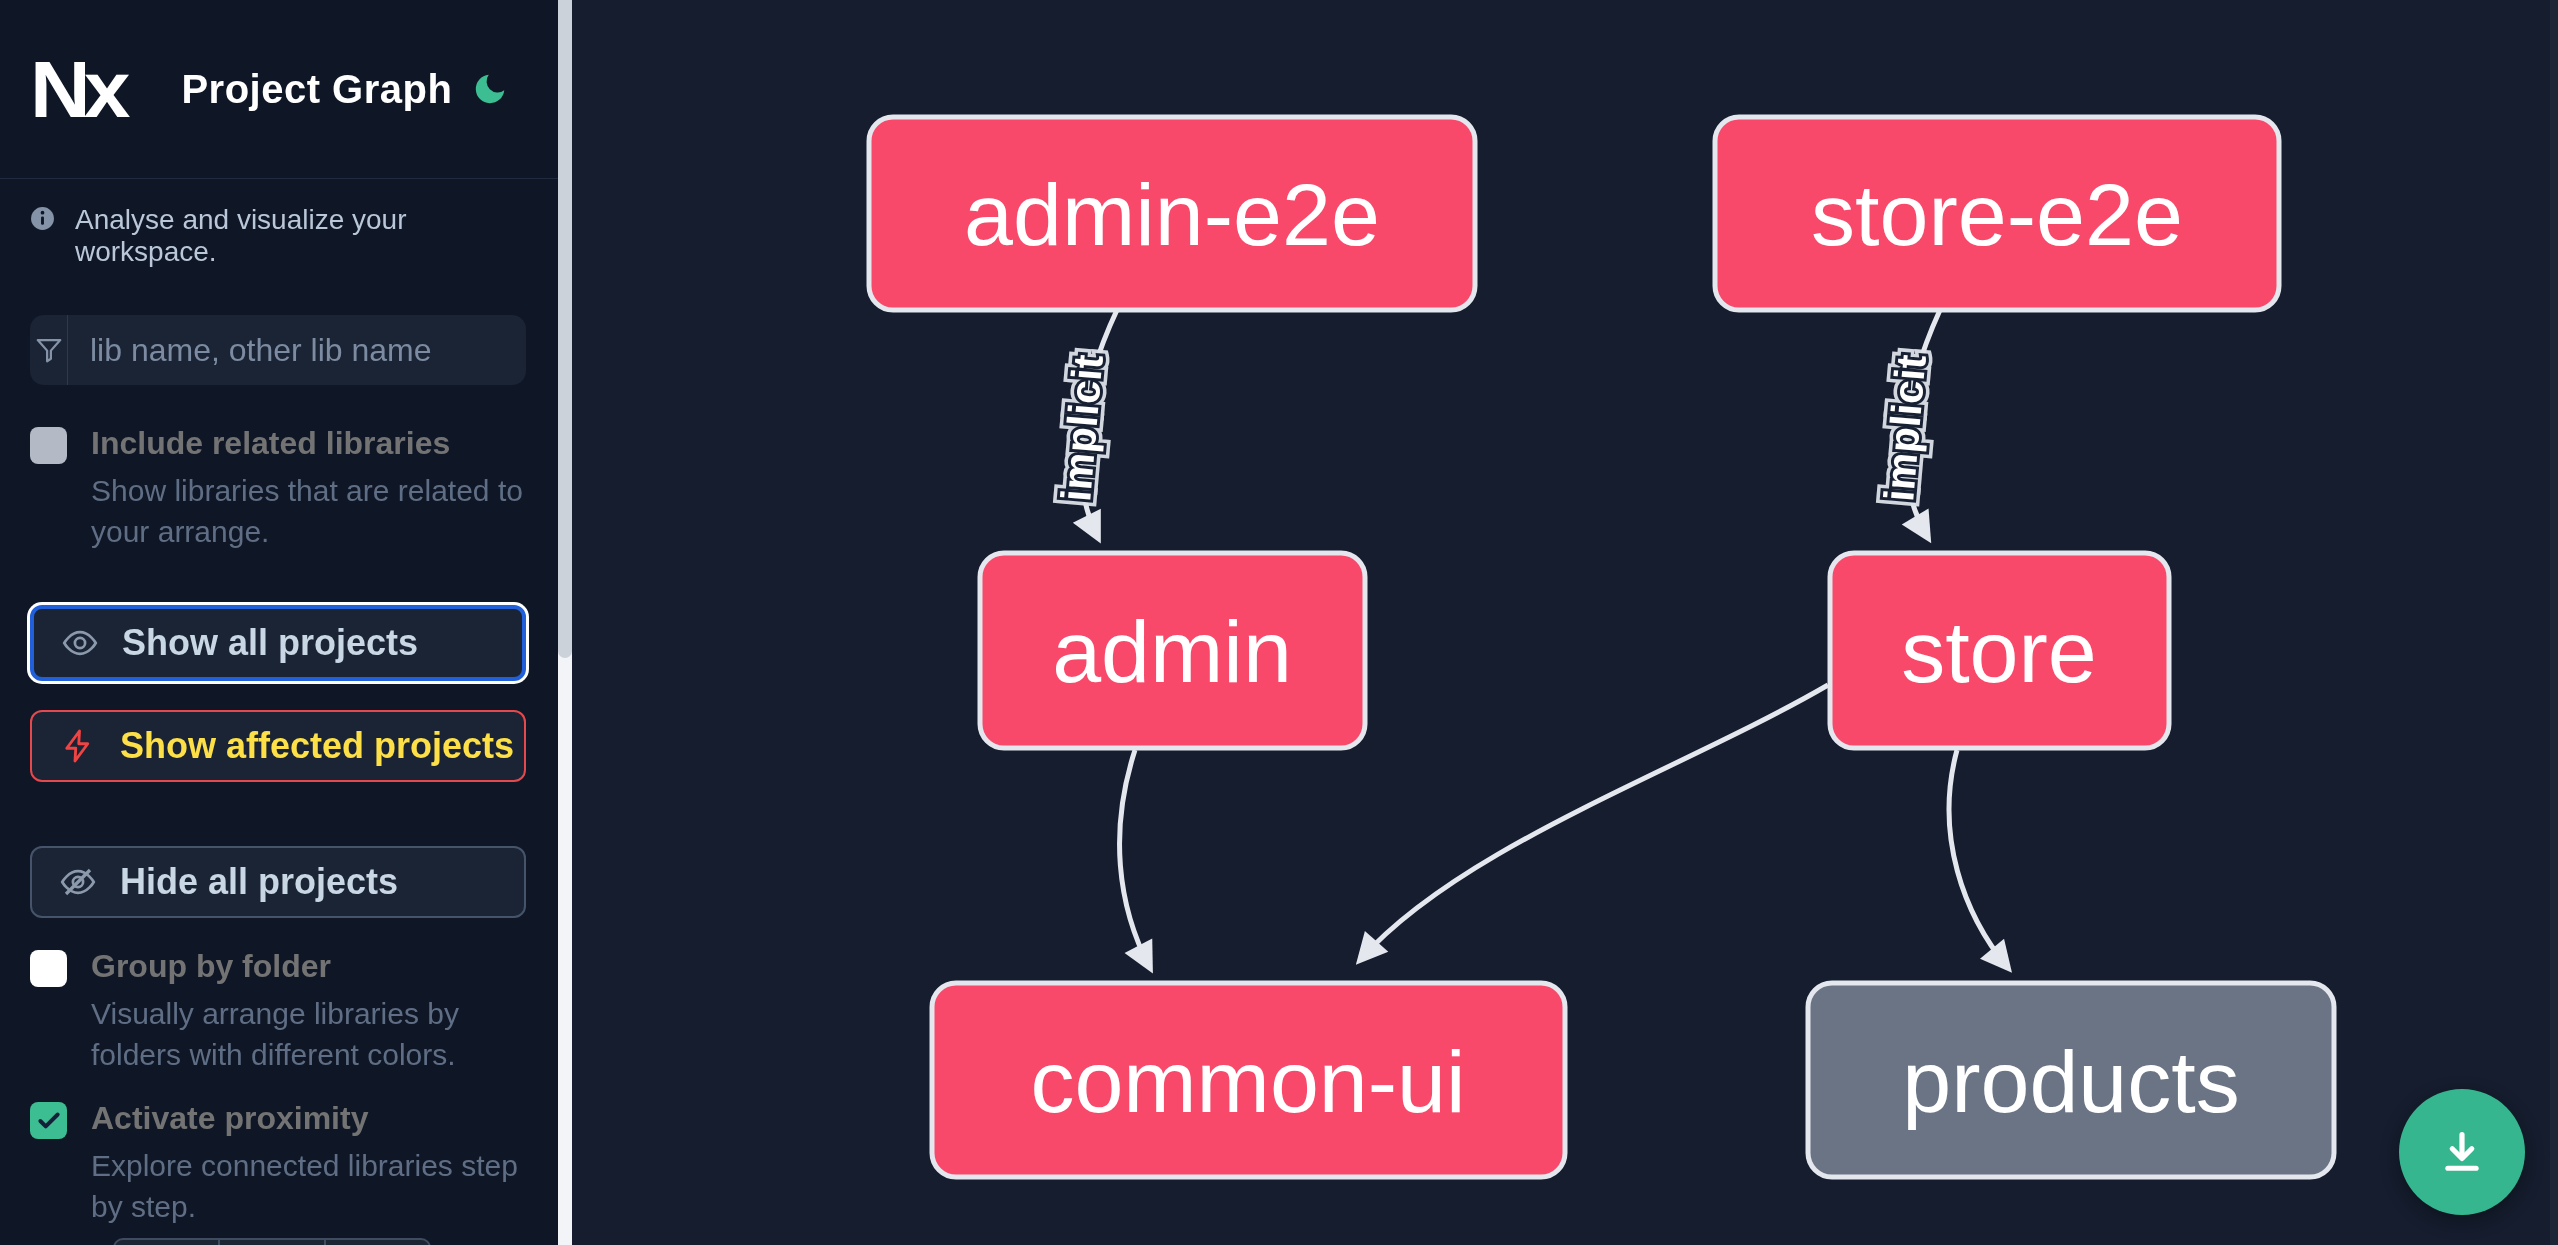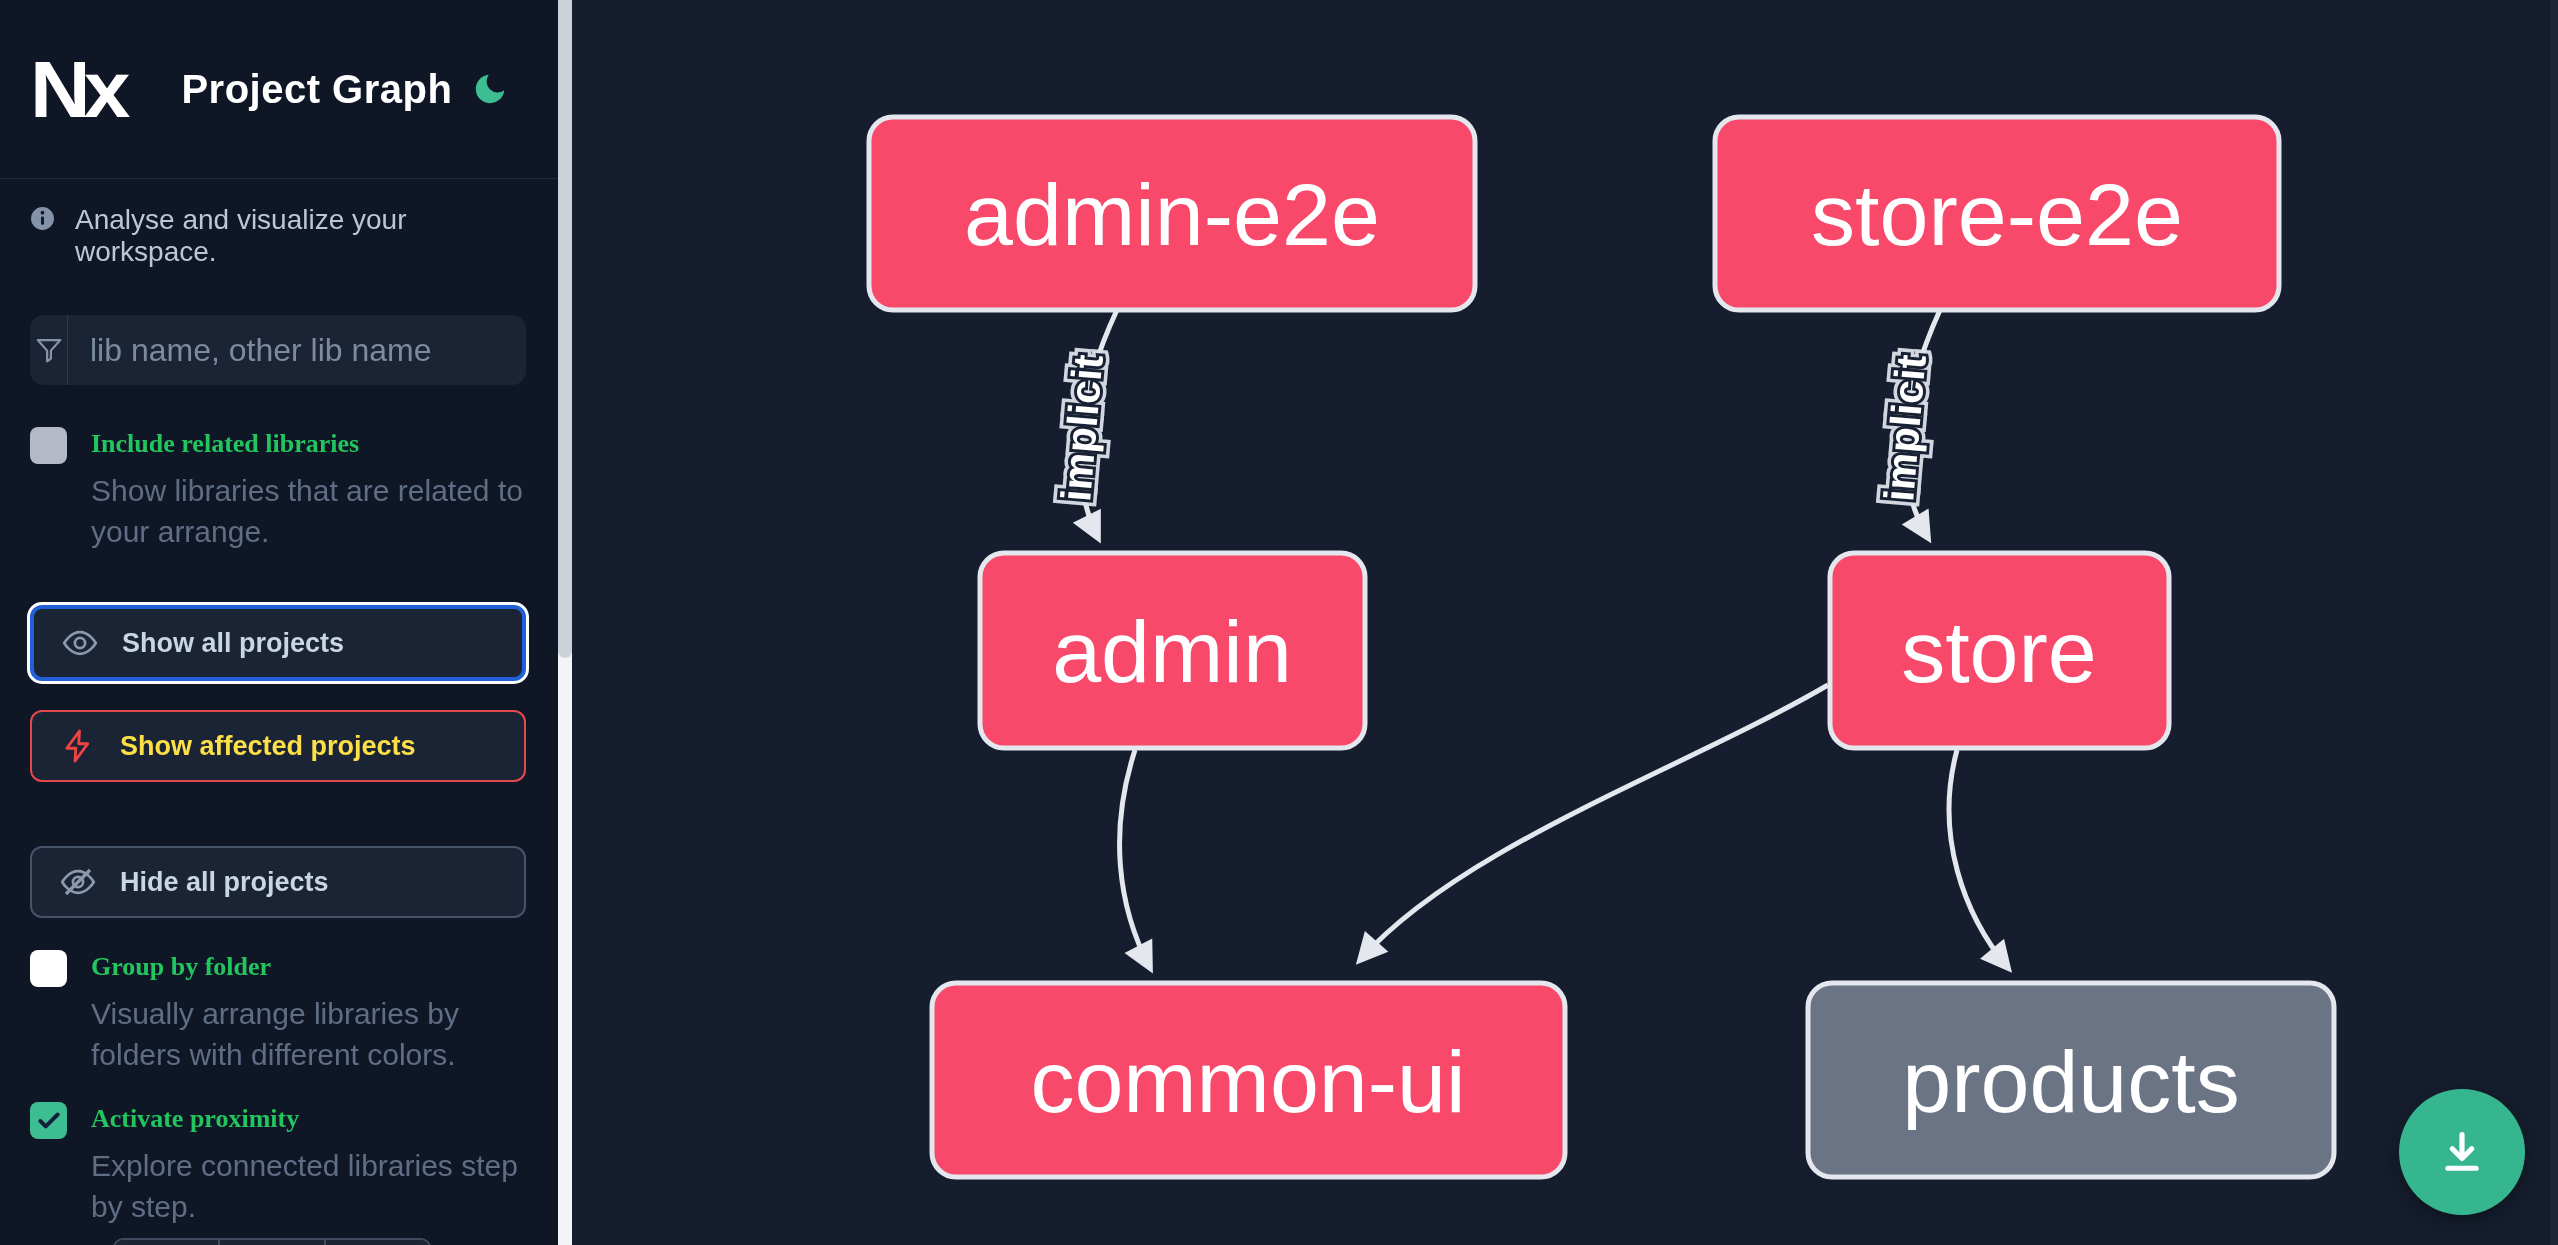--- a/index.html
+++ b/index.html
@@ -27,27 +27,27 @@
   .search-input{flex:1;background:transparent;border:none;outline:none;
     color:#cbd5e1;font-size:32px;padding:0 16px 0 22px;font-family:"Liberation Sans",sans-serif;}
   .search-input::placeholder{color:#7c8ba1;}
   .cb-row{display:flex;align-items:flex-start;}
   .cb-box{width:37px;height:37px;border-radius:8px;flex:0 0 37px;margin-top:2px;
     display:flex;align-items:center;justify-content:center;}
   .cb-gray{background:#b3bac6;}
   .cb-white{background:#ffffff;}
   .cb-checked{background:#3cbd92;}
   .cb-text{margin-left:24px;width:450px;}
-  .cb-label{color:#22c55e;font-size:26px;font-weight:700;line-height:37px;font-family:Liberation Serif, serif;}
+  .cb-label{color:#737373;font-size:32px;font-weight:700;line-height:37px;}
   .cb-desc{color:#5f6e85;font-size:30px;line-height:41px;margin-top:8px;}
   .cb-include{top:425px;} .cb-group{top:948px;} .cb-prox{top:1100px;}
   .side-btn{height:76px;border-radius:12px;background:#1b2434;display:flex;align-items:center;
     padding:0;box-sizing:border-box;cursor:pointer;}
   .side-btn .ic{margin-left:28px;width:36px;height:36px;flex:0 0 36px;}
-  .side-btn .bl{margin-left:24px;font-size:27px;font-weight:600;}
+  .side-btn .bl{margin-left:24px;font-size:36px;font-weight:600;}
   .btn-show-all{top:605px;border:4px solid #2160d8;box-shadow:0 0 0 3px #ffffff;}
   .btn-show-all .bl{color:#c9d6e4;}
   .btn-affected{top:710px;border:2px solid #e5484d;height:72px;}
   .btn-affected .bl{color:#fde047;}
   .btn-hide{top:807px;border:2px solid #46546b;height:72px;margin-top:39px;}
   .btn-hide .bl{color:#c9d6e4;}
   .segmented{position:absolute;left:113px;top:1238px;width:314px;height:40px;
     background:#1c2534;border:2px solid #3e4b60;border-radius:10px 10px 0 0;display:flex;}
   .segmented .seg{flex:1;}
   .segmented .seg + .seg{border-left:2px solid #3e4b60;}

